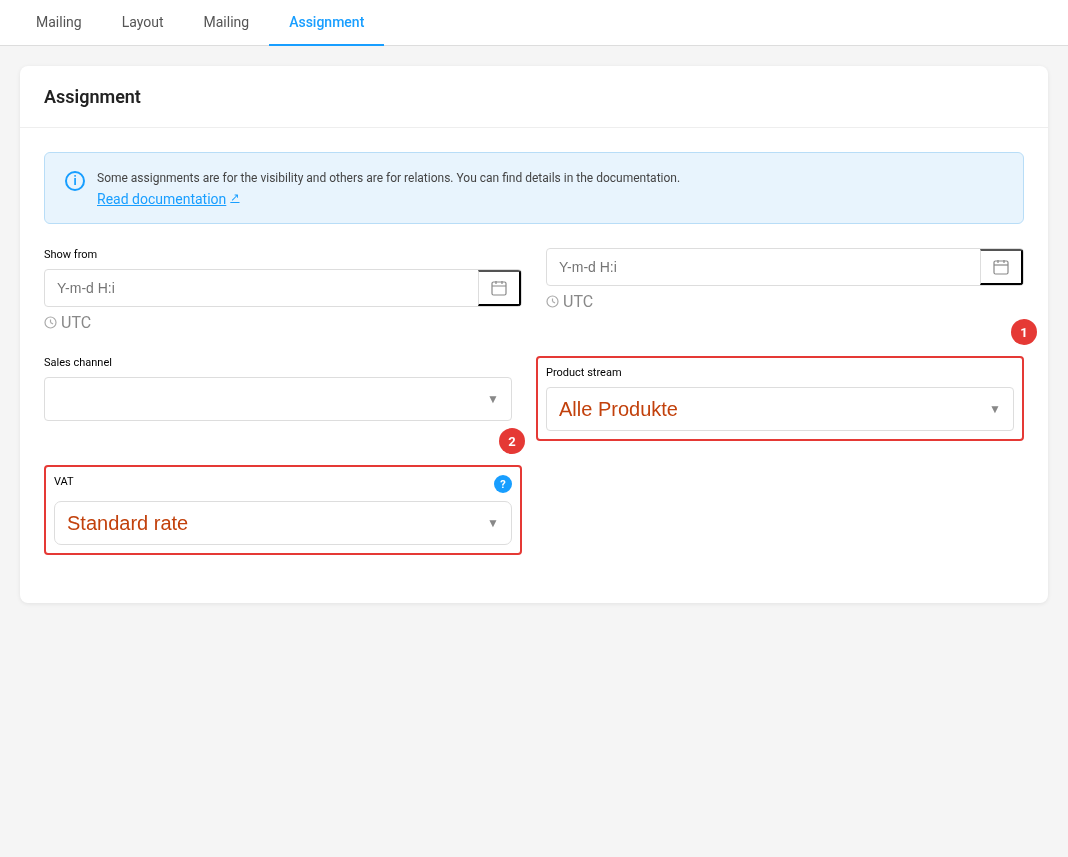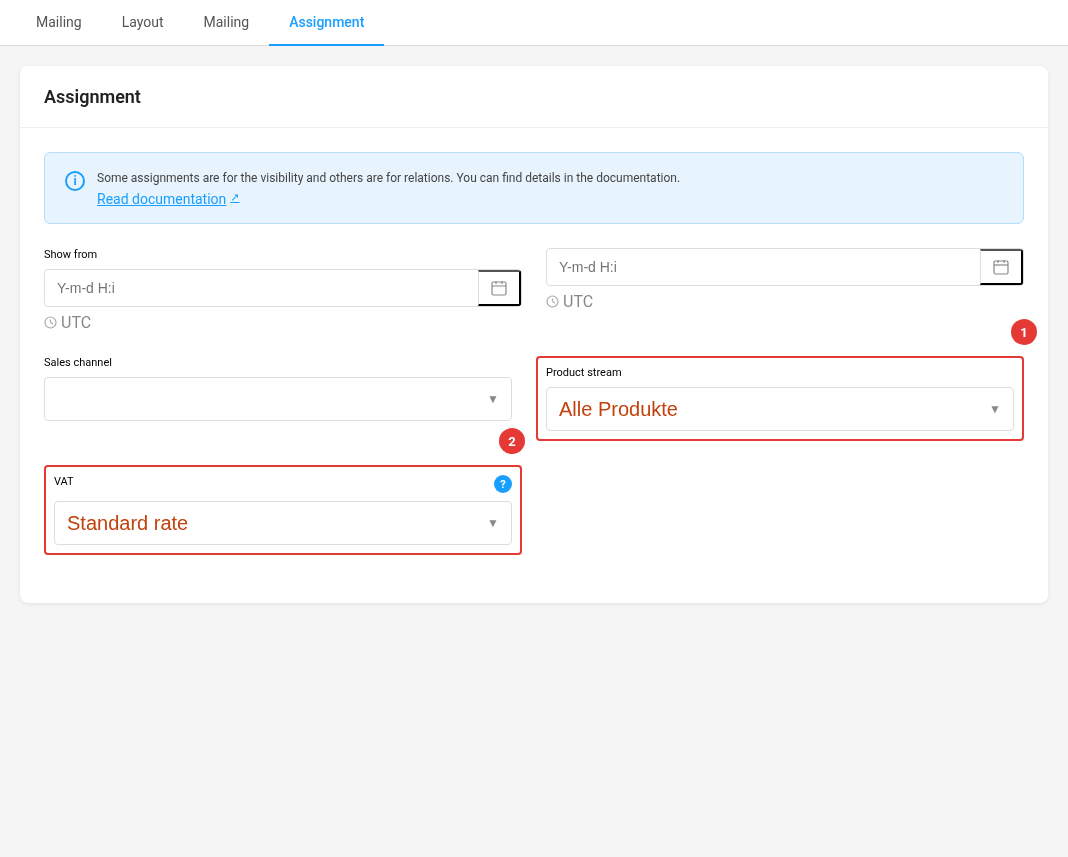--- a/index.html
+++ b/index.html
@@ -344,21 +344,21 @@
           </div>
         </div>
       </div>
 
       <div class="form-row">
         <div class="form-group highlight-red" style="max-width: calc(50% - 12px);">
           <div class="vat-label-row">
             <label class="form-label" style="margin-bottom:0;">VAT</label>
             <div class="help-icon">?</div>
           </div>
-          <div class="select-wrapper" style="margin-top:8px;">
+          <div class="select-wrapper" style="margin-top:8px;border-radius:7px;">
             <select>
               <option value="standard-rate">Standard rate</option>
             </select>
             <span class="select-arrow">▼</span>
           </div>
         </div>
         <div class="form-group"></div>
       </div>
 
     </div>

